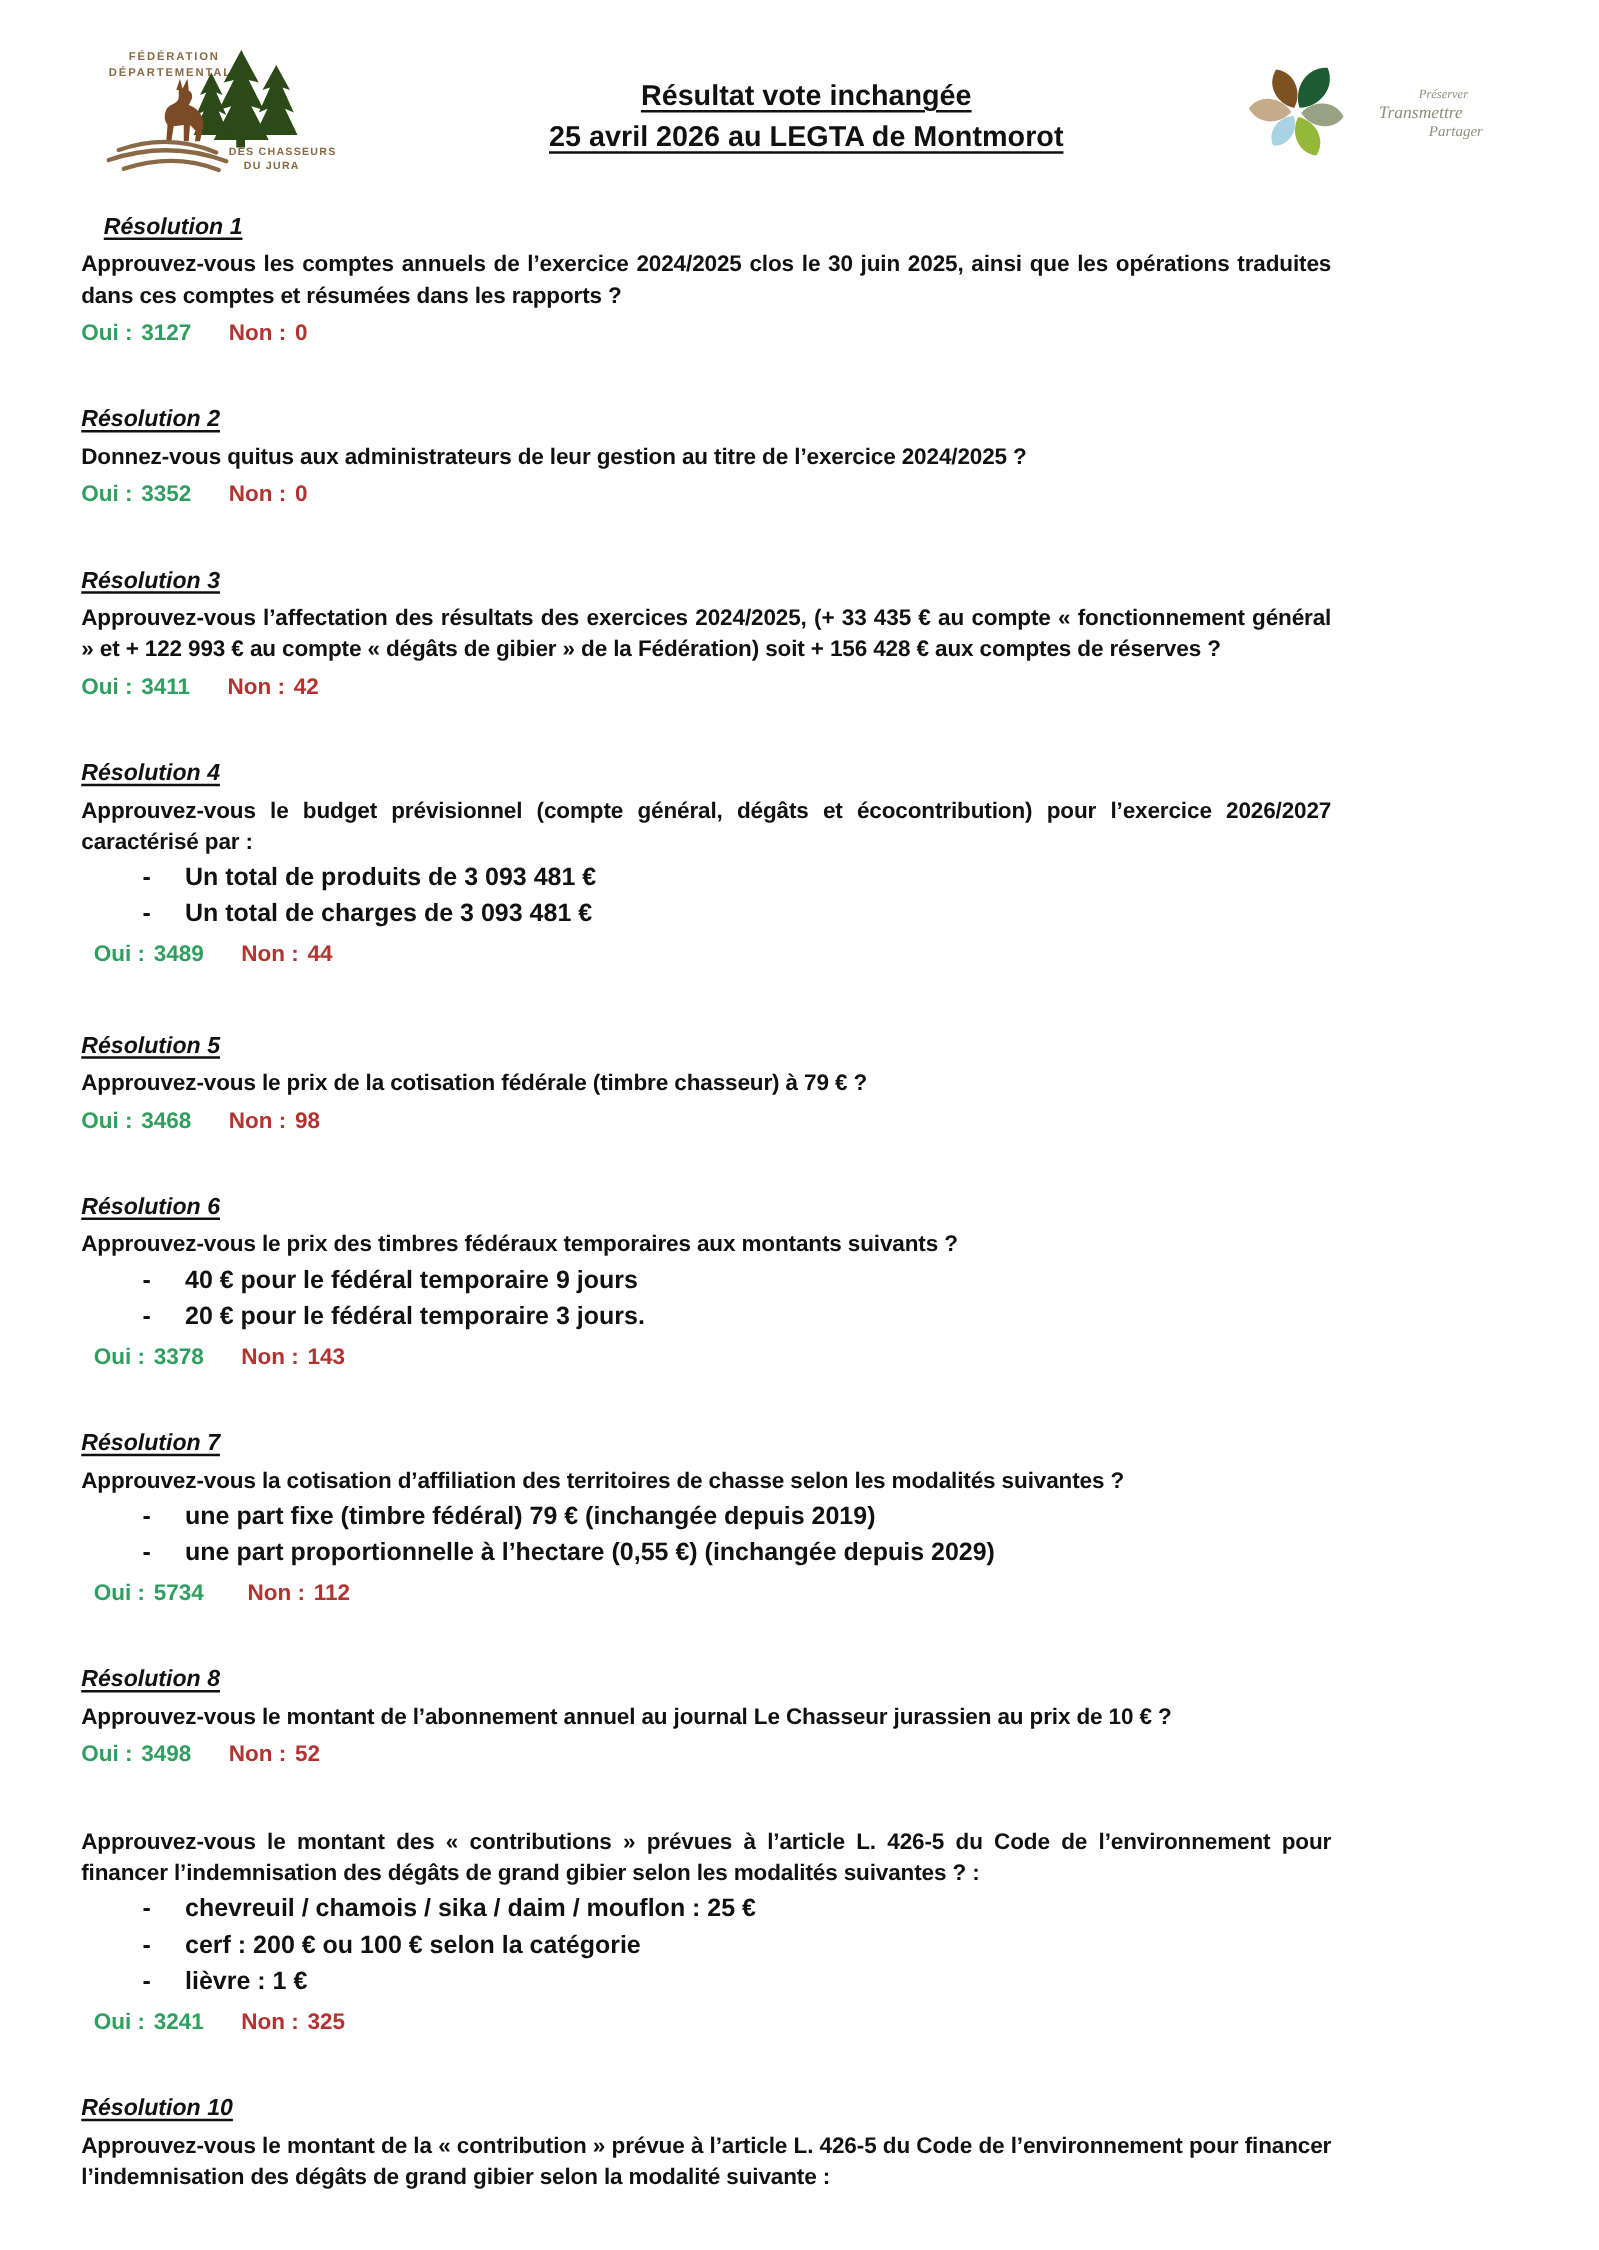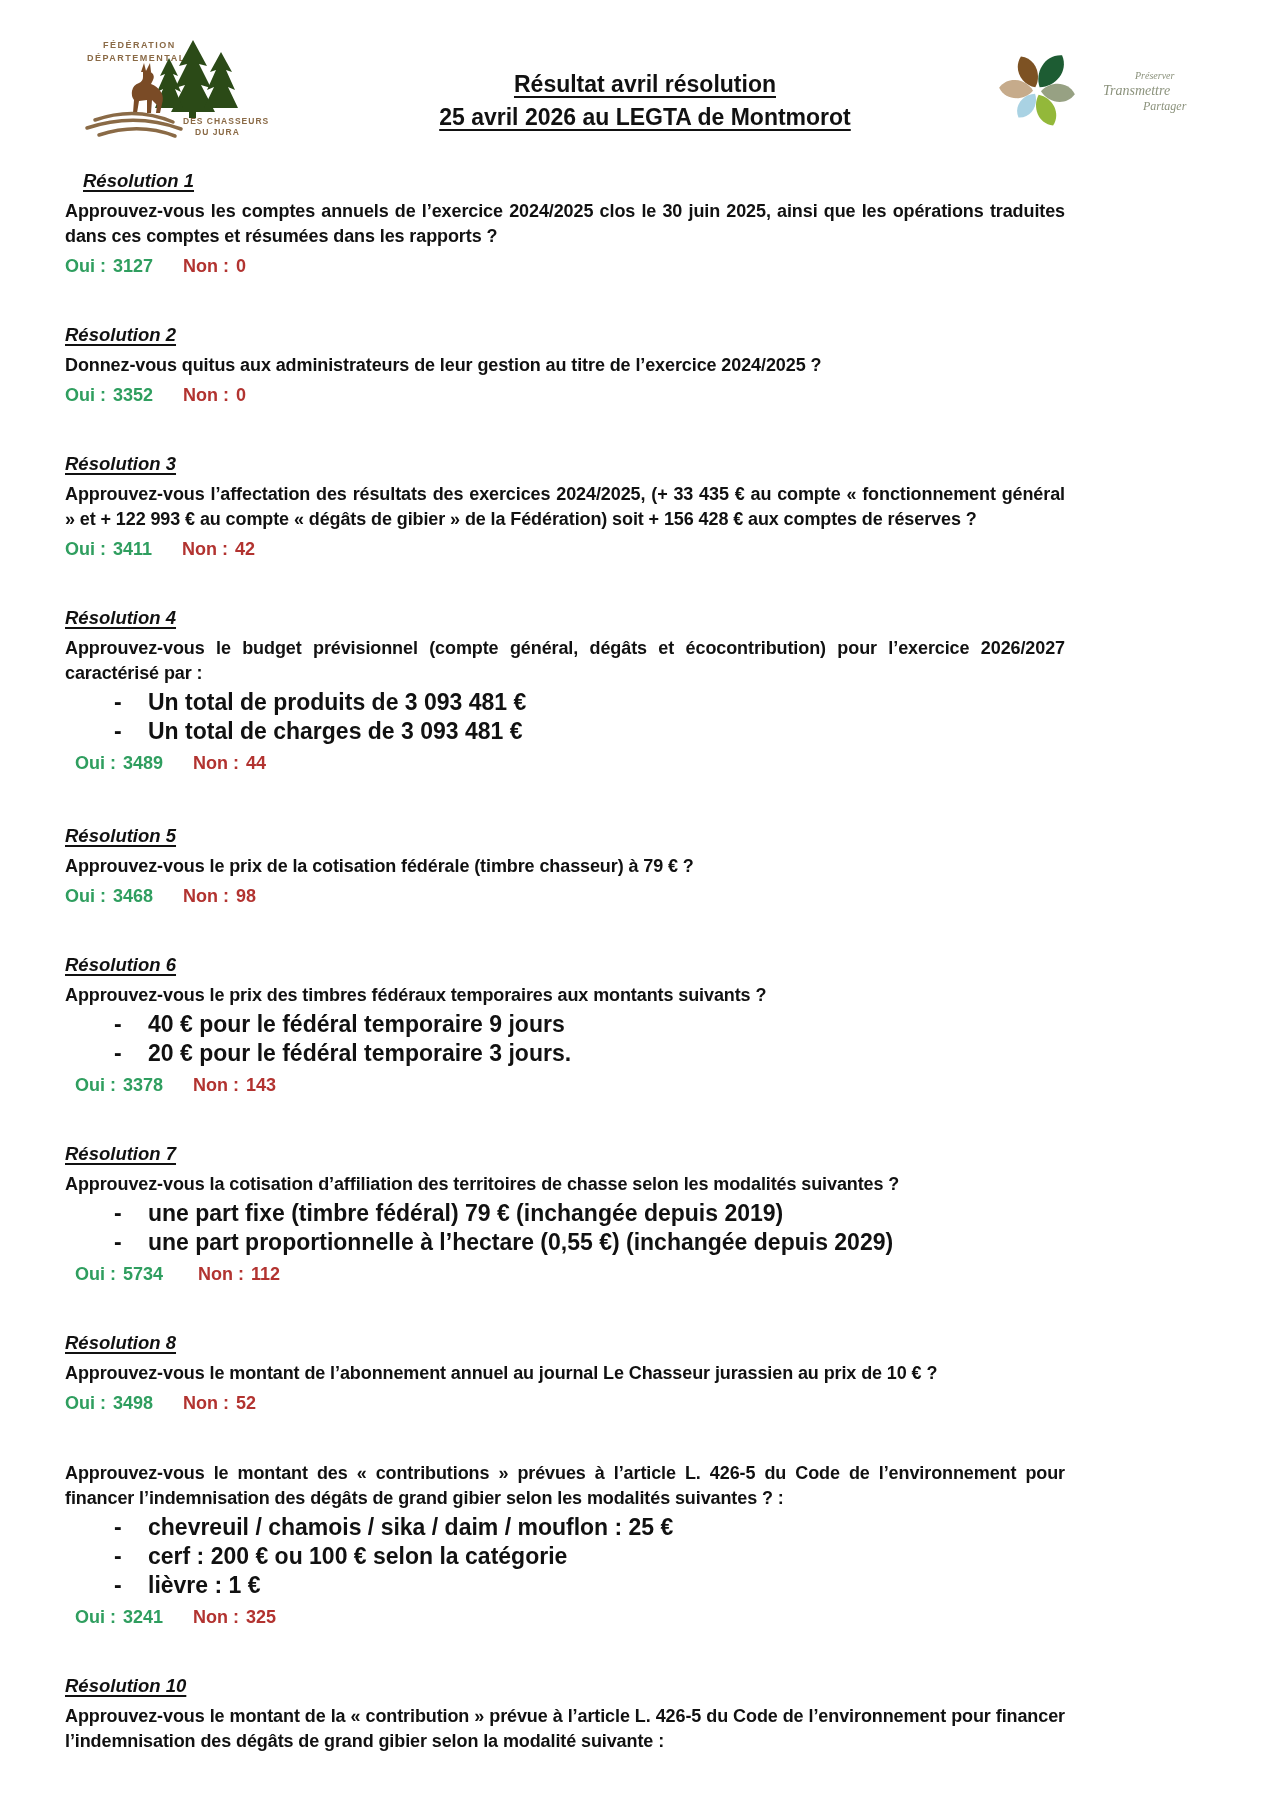--- a/index.html
+++ b/index.html
@@ -14,21 +14,21 @@
   }
   .content {
     position: absolute;
     left: 65px;
     top: 0;
     width: 1000px;
   }
   
   .header {
     display: flex;
-    align-items: center;
+    align-items: flex-start;
     margin-top: 32px;
     width: 1150px;
     gap: 12px;
   }
   .logo-left { width: 250px; flex: 0 0 auto; }
   .title-block {
     flex: 1 1 auto;
     text-align: center;
     padding-top: 28px;
   }
@@ -61,21 +61,21 @@
     font-weight: bold;
     line-height: 25px;
     margin: 0;
     text-align: justify;
     color: #111;
     letter-spacing: -0.1px;
   }
   ul.bullets { list-style: none; margin: 2px 0 0 0; padding: 0 0 0 83px; }
   ul.bullets li {
     position: relative;
-    font-size: 23px;
+    font-size: 20px;
     font-weight: bold;
     line-height: 29px;
     color: #111;
   }
   ul.bullets li::before {
     content: "-";
     position: absolute;
     left: -34px;
     top: 0;
   }
@@ -128,21 +128,21 @@
               <path d="M22 96 Q70 80 116 97"></path>
               <path d="M34 103 Q74 90 110 104"></path>
             </g>
           </g>
           <text x="118" y="92" font-size="8.5" font-weight="bold" letter-spacing="1" fill="#8a6a46">DES CHASSEURS</text>
           <text x="130" y="103" font-size="8.5" font-weight="bold" letter-spacing="1" fill="#8a6a46">DU JURA</text>
         </svg>
       </div>
 
       <div class="title-block">
-        <div class="title-line">Résultat avril résolution</div>
+        <div class="title-line">Résultat vote inchangée</div>
         <div class="title-line">25 avril 2026 au LEGTA de Montmorot</div>
       </div>
 
       <div class="logo-right">
         <svg width="240" height="100" viewBox="0 0 240 100">
           <g>
 
             <g transform="translate(62,50) rotate(35) scale(1.15)">
               <path d="M0 -4 C -11 -12 -13 -30 0 -38 C 13 -30 11 -12 0 -4 Z" fill="#1d5c33"></path>
             </g>

